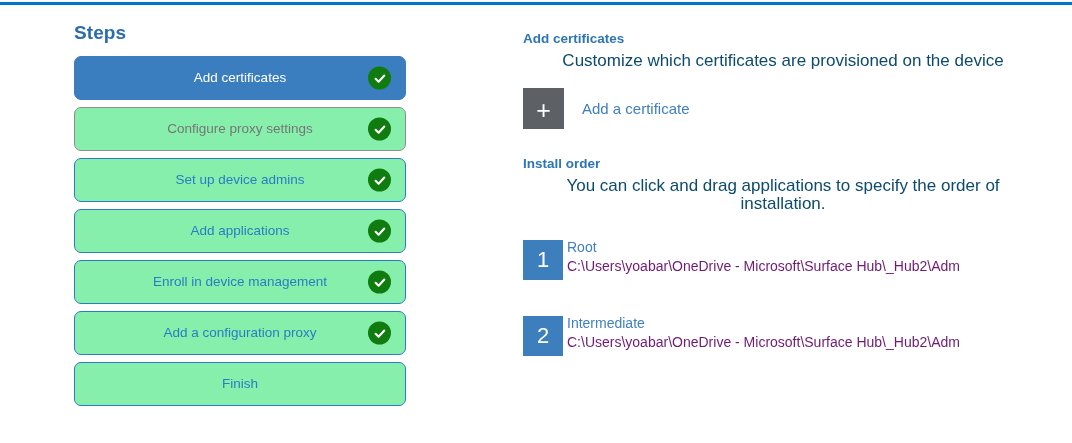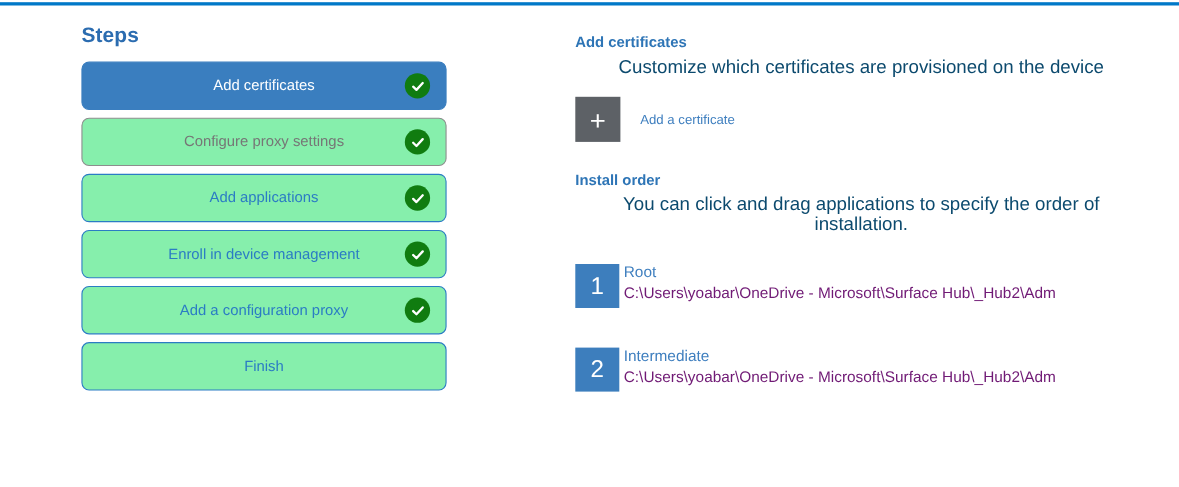--- a/index.html
+++ b/index.html
@@ -128,21 +128,21 @@
   .plus-box .glyph {
     color: #ffffff;
     font-size: 25px;
     line-height: 25px;
     font-weight: 300;
     margin-top: 4px;
   }
   .add-cert-link {
     margin-left: 18px;
     color: #3f7fbf;
-    font-size: 12px;
+    font-size: 15px;
     line-height: 18px;
     cursor: pointer;
   }
 
   .install-order-block { margin-top: 26px; }
 
   .order-list { margin-top: 27px; }
   .order-item {
     display: flex;
     align-items: flex-start;
@@ -196,20 +196,28 @@
 
     <div class="step-btn muted">
       <span class="step-label">Configure proxy settings</span>
       <span class="check">
         <svg width="14" height="14" viewBox="0 0 14 14">
             <path d="M2.6 7.3 L5.6 10.2 L11.3 4.0" stroke="#ffffff" stroke-width="2.1" fill="none" stroke-linecap="round" stroke-linejoin="round"></path>
           </svg>
       </span>
     </div>
 
+    <div class="step-btn">
+      <span class="step-label">Set up device admins</span>
+      <span class="check">
+        <svg width="14" height="14" viewBox="0 0 14 14">
+            <path d="M2.6 7.3 L5.6 10.2 L11.3 4.0" stroke="#ffffff" stroke-width="2.1" fill="none" stroke-linecap="round" stroke-linejoin="round"></path>
+          </svg>
+      </span>
+    </div>
 
     <div class="step-btn">
       <span class="step-label">Add applications</span>
       <span class="check">
         <svg width="14" height="14" viewBox="0 0 14 14">
             <path d="M2.6 7.3 L5.6 10.2 L11.3 4.0" stroke="#ffffff" stroke-width="2.1" fill="none" stroke-linecap="round" stroke-linejoin="round"></path>
           </svg>
       </span>
     </div>
 

